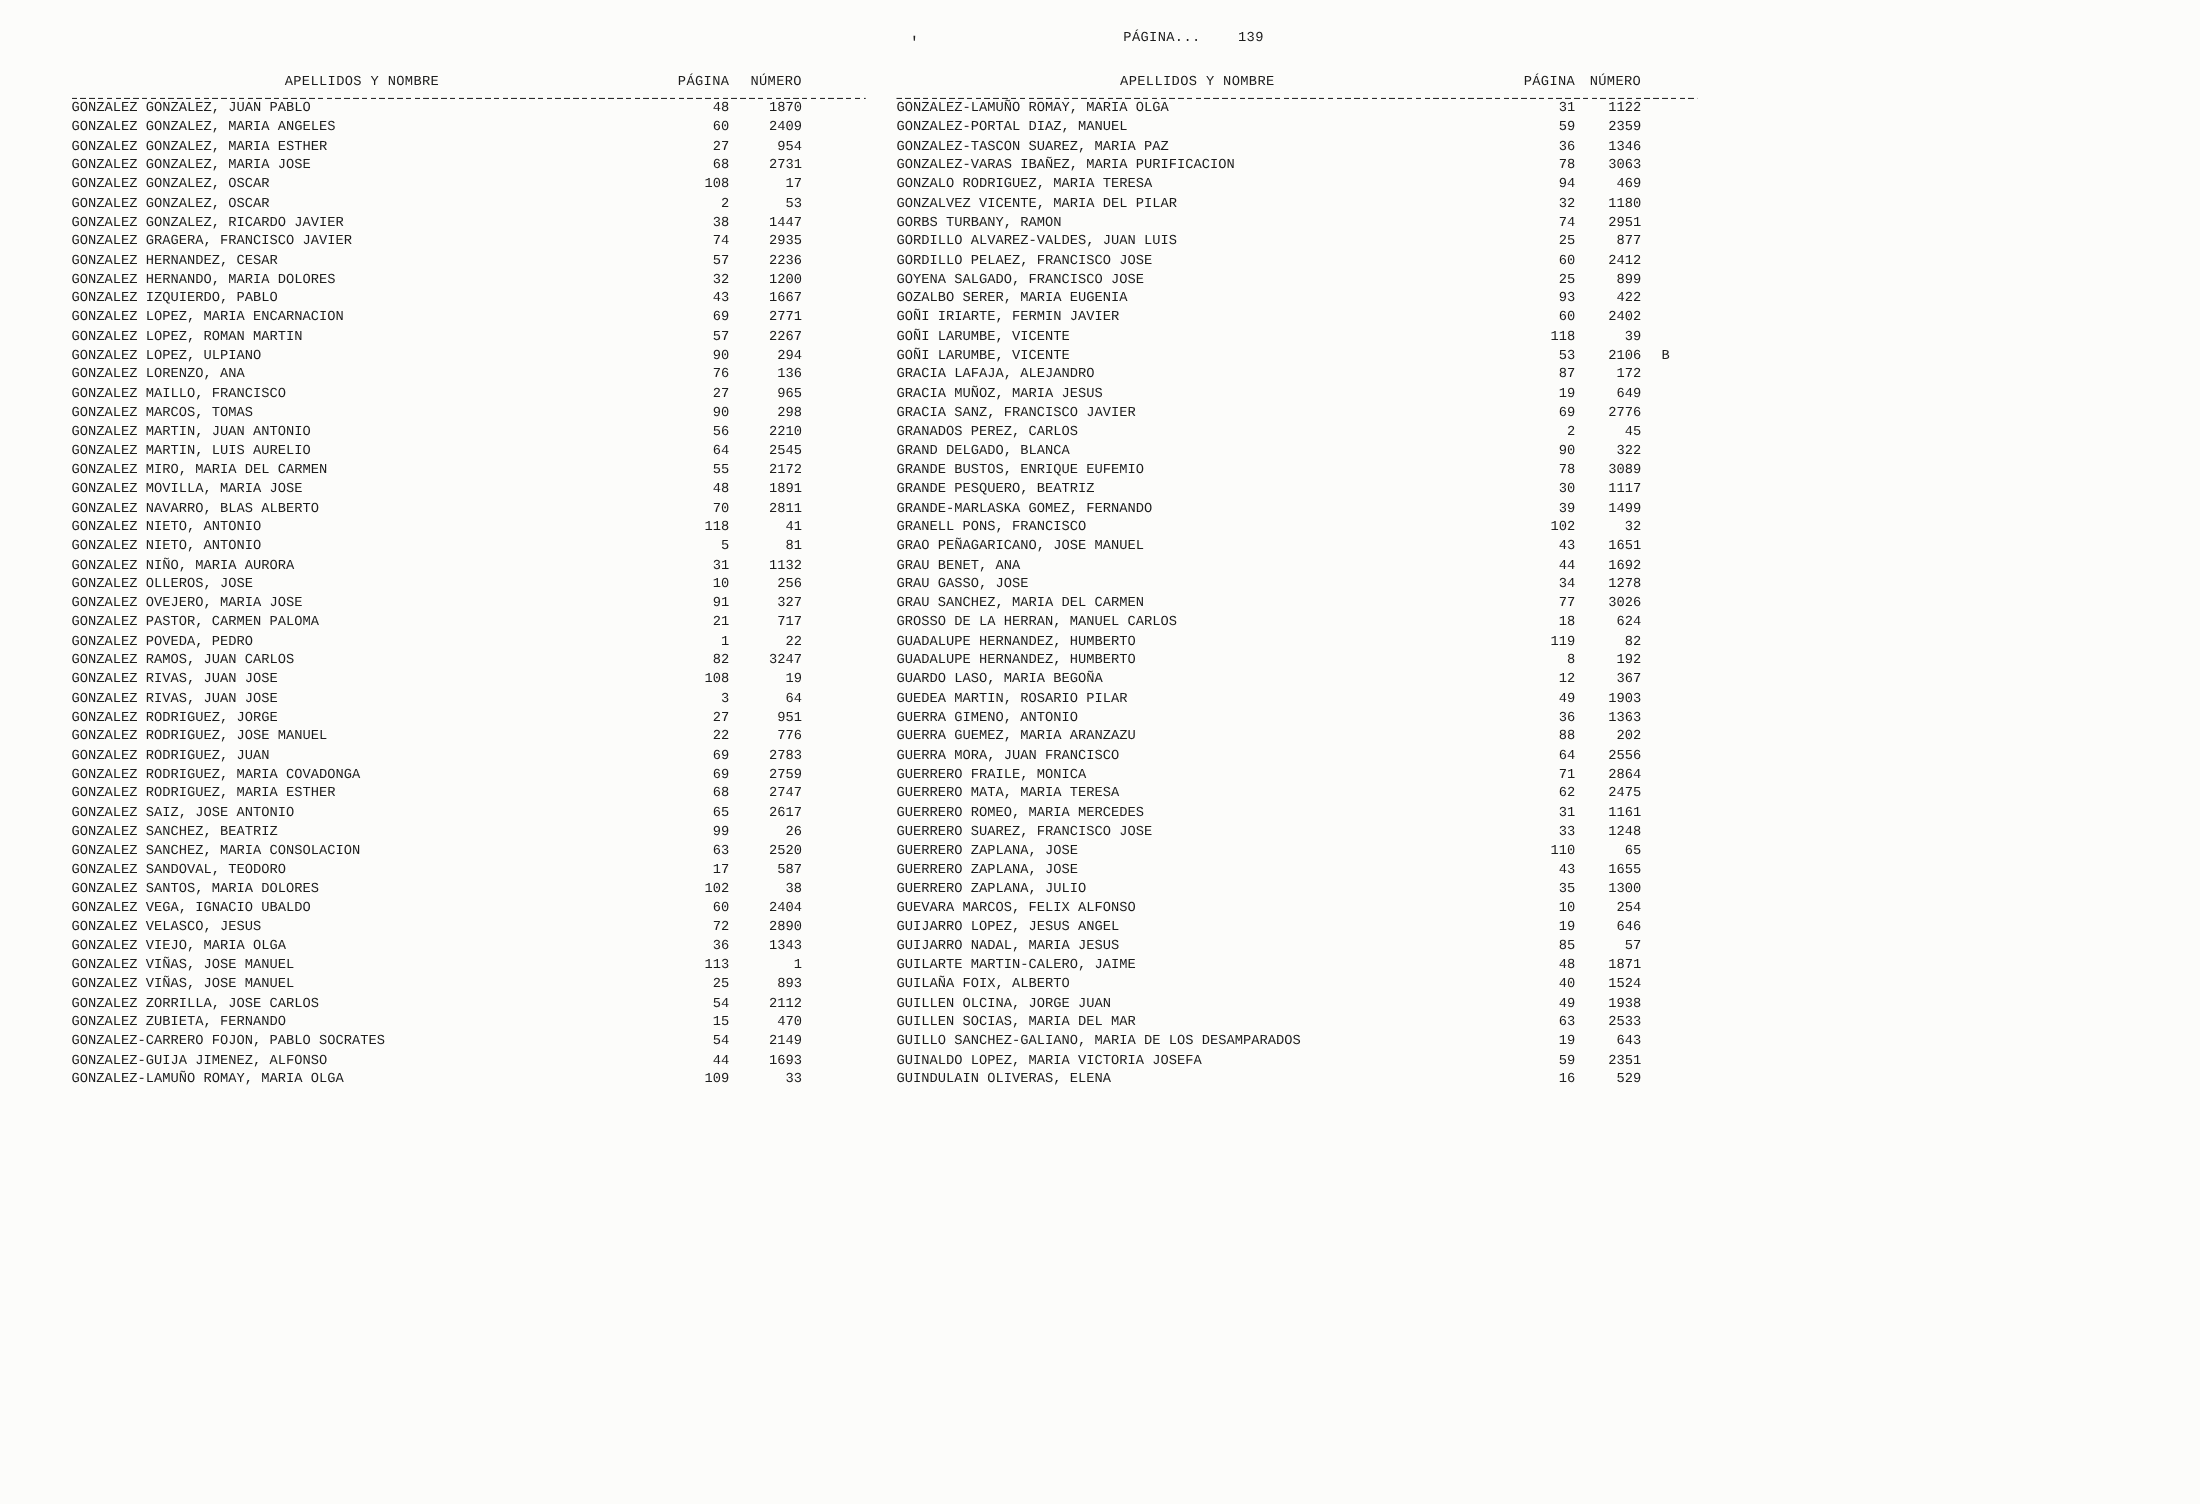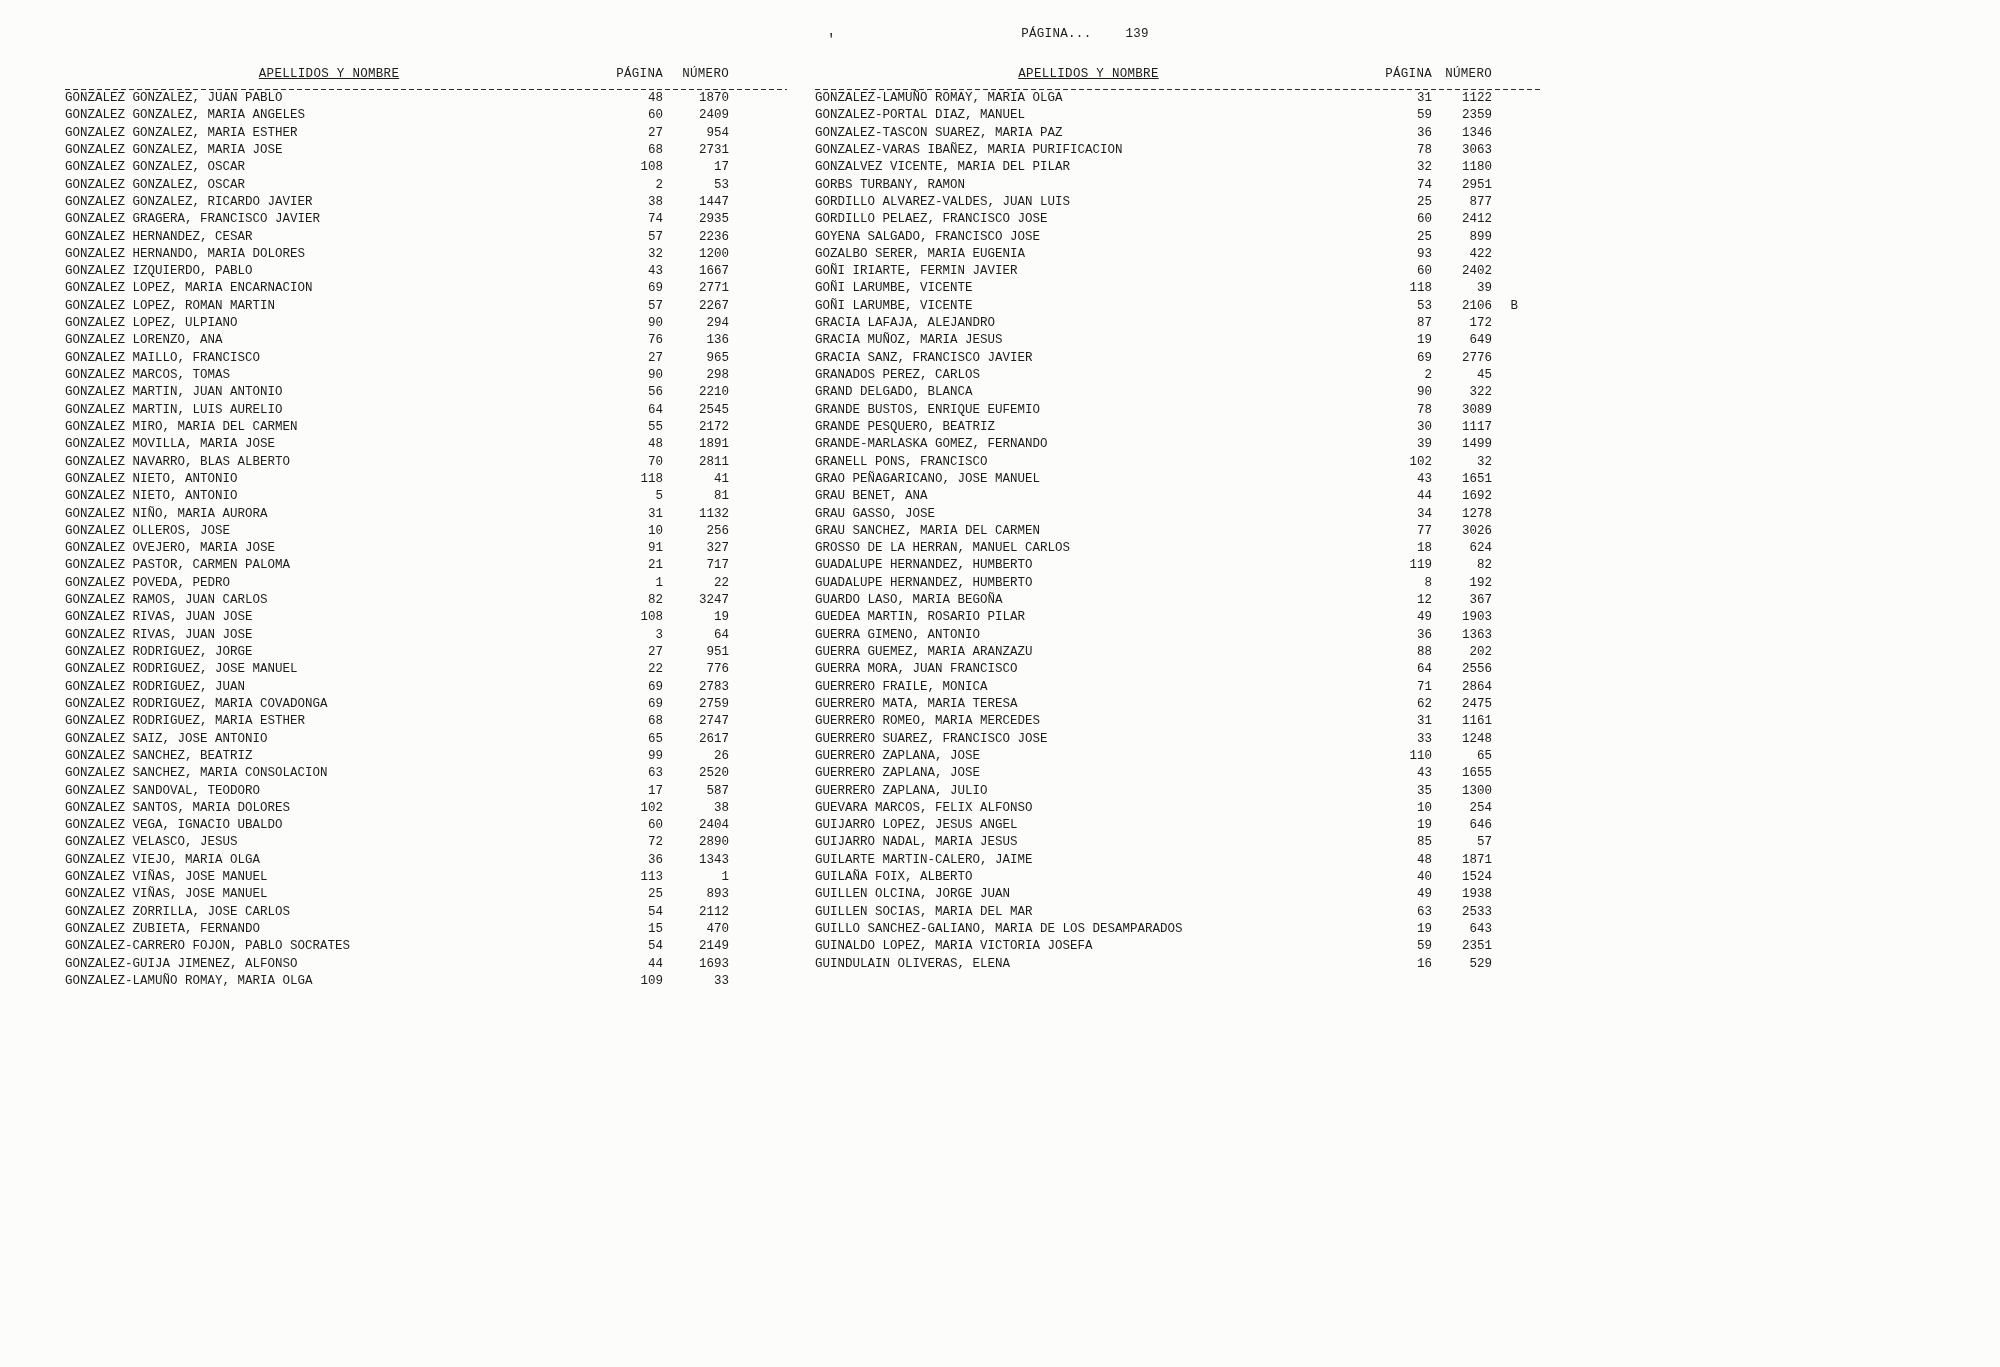--- a/index.html
+++ b/index.html
@@ -25,21 +25,21 @@
 
   .col { position: absolute; top: 66px; font-size: 12.5px; }
   #col-left  { left: 65px;  width: 690px; }
   #col-right { left: 815px; width: 705px; }
 
   .hdr-row, .row { display: grid; white-space: pre; }
   #col-left  .hdr-row, #col-left  .row { grid-template-columns: 1fr 70px 66px 26px; }
   #col-right .hdr-row, #col-right .row { grid-template-columns: 1fr 70px 60px 28px; }
 
   .hdr-row { line-height: 16px; letter-spacing: .3px; }
-  .h-name { text-align: center; text-decoration: underline; }
+  .h-name { text-align: center; }
   .h-page, .h-num { text-align: right; }
 
   .sep {
     height: 2px; margin-top: 6px;
     background: repeating-linear-gradient(90deg, #2b2b2b 0 5px, transparent 5px 8px);
     background-size: 100% 1px; background-repeat: no-repeat; background-position: 0 1px;
   }
   #col-left  .sep { width: 722px; }
   #col-right .sep { width: 728px; }
 
@@ -130,20 +130,21 @@
       <span class="h-page">PÁGINA</span>
       <span class="h-num">NÚMERO</span>
       <span></span>
     </div>
     <div class="sep"></div>
     <div class="rows" id="rows-right">
         <div class="row"><span class="c-name">GONZALEZ-LAMUÑO ROMAY, MARIA OLGA</span><span class="c-page">31</span><span class="c-num">1122</span><span class="c-suf"></span></div>
         <div class="row"><span class="c-name">GONZALEZ-PORTAL DIAZ, MANUEL</span><span class="c-page">59</span><span class="c-num">2359</span><span class="c-suf"></span></div>
         <div class="row"><span class="c-name">GONZALEZ-TASCON SUAREZ, MARIA PAZ</span><span class="c-page">36</span><span class="c-num">1346</span><span class="c-suf"></span></div>
         <div class="row"><span class="c-name">GONZALEZ-VARAS IBAÑEZ, MARIA PURIFICACION</span><span class="c-page">78</span><span class="c-num">3063</span><span class="c-suf"></span></div>
+        <div class="row"><span class="c-name">GONZALO RODRIGUEZ, MARIA TERESA</span><span class="c-page">94</span><span class="c-num">469</span><span class="c-suf"></span></div>
         <div class="row"><span class="c-name">GONZALVEZ VICENTE, MARIA DEL PILAR</span><span class="c-page">32</span><span class="c-num">1180</span><span class="c-suf"></span></div>
         <div class="row"><span class="c-name">GORBS TURBANY, RAMON</span><span class="c-page">74</span><span class="c-num">2951</span><span class="c-suf"></span></div>
         <div class="row"><span class="c-name">GORDILLO ALVAREZ-VALDES, JUAN LUIS</span><span class="c-page">25</span><span class="c-num">877</span><span class="c-suf"></span></div>
         <div class="row"><span class="c-name">GORDILLO PELAEZ, FRANCISCO JOSE</span><span class="c-page">60</span><span class="c-num">2412</span><span class="c-suf"></span></div>
         <div class="row"><span class="c-name">GOYENA SALGADO, FRANCISCO JOSE</span><span class="c-page">25</span><span class="c-num">899</span><span class="c-suf"></span></div>
         <div class="row"><span class="c-name">GOZALBO SERER, MARIA EUGENIA</span><span class="c-page">93</span><span class="c-num">422</span><span class="c-suf"></span></div>
         <div class="row"><span class="c-name">GOÑI IRIARTE, FERMIN JAVIER</span><span class="c-page">60</span><span class="c-num">2402</span><span class="c-suf"></span></div>
         <div class="row"><span class="c-name">GOÑI LARUMBE, VICENTE</span><span class="c-page">118</span><span class="c-num">39</span><span class="c-suf"></span></div>
         <div class="row"><span class="c-name">GOÑI LARUMBE, VICENTE</span><span class="c-page">53</span><span class="c-num">2106</span><span class="c-suf">B</span></div>
         <div class="row"><span class="c-name">GRACIA LAFAJA, ALEJANDRO</span><span class="c-page">87</span><span class="c-num">172</span><span class="c-suf"></span></div>

